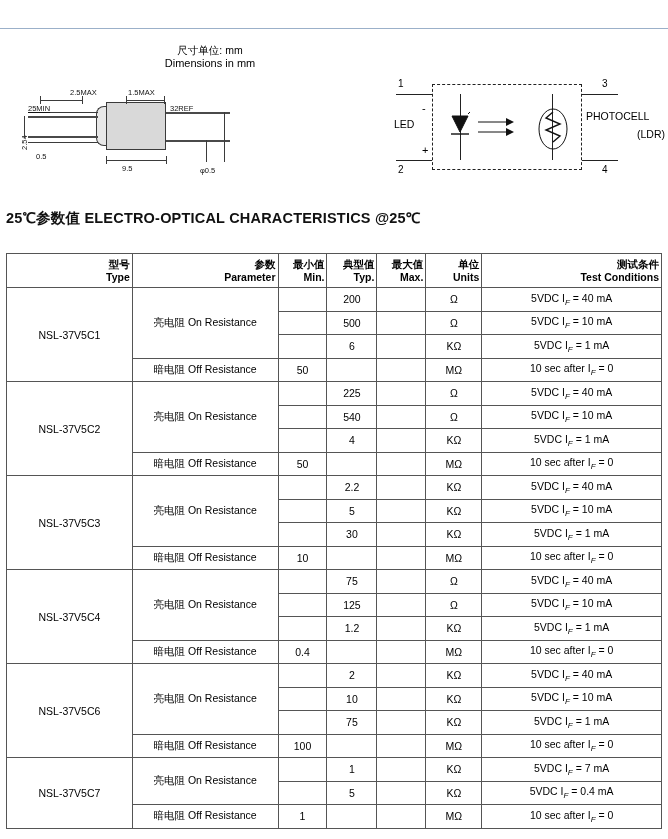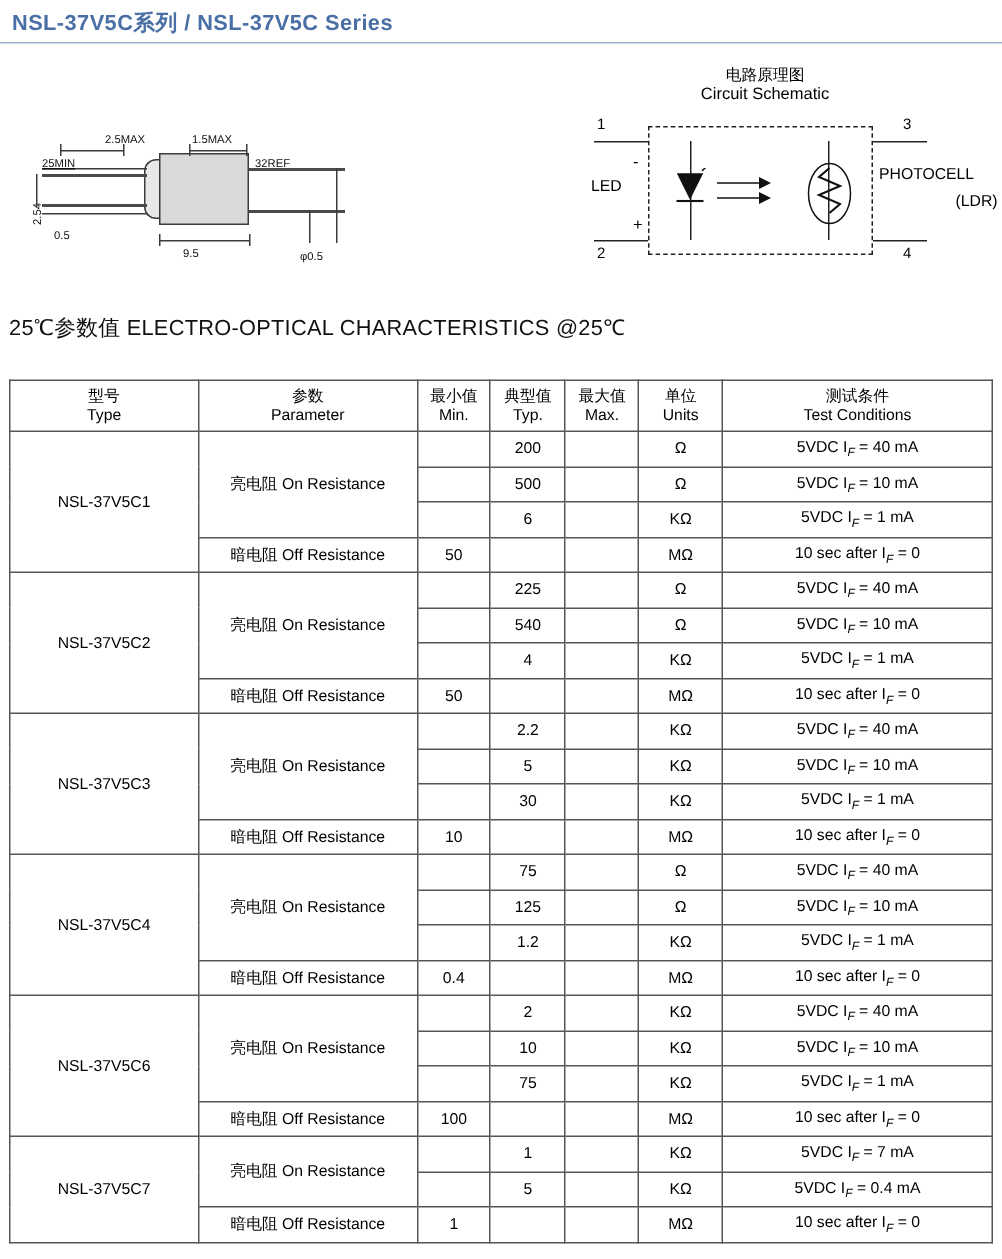--- a/index.html
+++ b/index.html
@@ -72,69 +72,69 @@
   }
   .sline { position: absolute; background: #222; }
   .sline.h { height: 1px; }
   .sline.v { width: 1px; }
   .snum { position: absolute; font-size: 10px; }
   .slabel { position: absolute; font-size: 10.5px; }
 
   
   .section-head {
     position: absolute; left: 6px; top: 207px;
-    font-size: 14.5px; font-weight: normal; color: #111;
+    font-size: 14.5px; font-weight: bold; color: #111;
     letter-spacing: 0.2px;
   }
 
   
   table.chars {
     position: absolute; left: 6px; top: 253px;
     width: 656px;
     border-collapse: collapse;
     font-size: 10.5px;
   }
   table.chars th, table.chars td {
     border: 1px solid #555;
     text-align: center;
     vertical-align: middle;
     padding: 1px 2px;
     height: 23.5px;
   }
   table.chars thead th {
-    font-weight: normal;
+    font-weight: bold;
     line-height: 13px;
     height: 34px;
+    text-align: right;
   }
   .c-type   { width: 126px; }
   .c-param  { width: 146px; }
   .c-min    { width: 49px; }
   .c-typ    { width: 50px; }
   .c-max    { width: 49px; }
   .c-units  { width: 56px; }
   .c-cond   { width: 180px; }
   .grp-top td { border-top: 1.6px solid #333; }
   .sub { font-size: 8px; vertical-align: sub; }
   .ital { font-style: italic; }
 </style>
 </head>
 <body>
 
 <div class="page">
 
-  <div class="doc-title">NSL-37V5C系列 / NSL-37V5C Series</div>
   <div class="title-rule"></div>
 
   <div class="drawings">
 
-
-    <div class="caption" style="left:430px; top:12px; width:160px;">
-      <span class="cn">电路原理图</span>
-      <span class="en">Circuit Schematic</span>
+    <div class="caption" style="left:130px; top:12px; width:160px;">
+      <span class="cn">尺寸单位: mm</span>
+      <span class="en">Dimensions in mm</span>
     </div>
+
 
     <div class="mech">
       <div class="pkg-nose"></div>
       <div class="pkg-body"></div>
 
       <div class="lead lead-thick" style="left:18px; top:44px; width:70px;"></div>
       <div class="lead lead-thick" style="left:18px; top:64px; width:70px;"></div>
       <div class="lead" style="left:18px; top:40px; width:70px;"></div>
       <div class="lead" style="left:18px; top:70px; width:70px;"></div>
 

